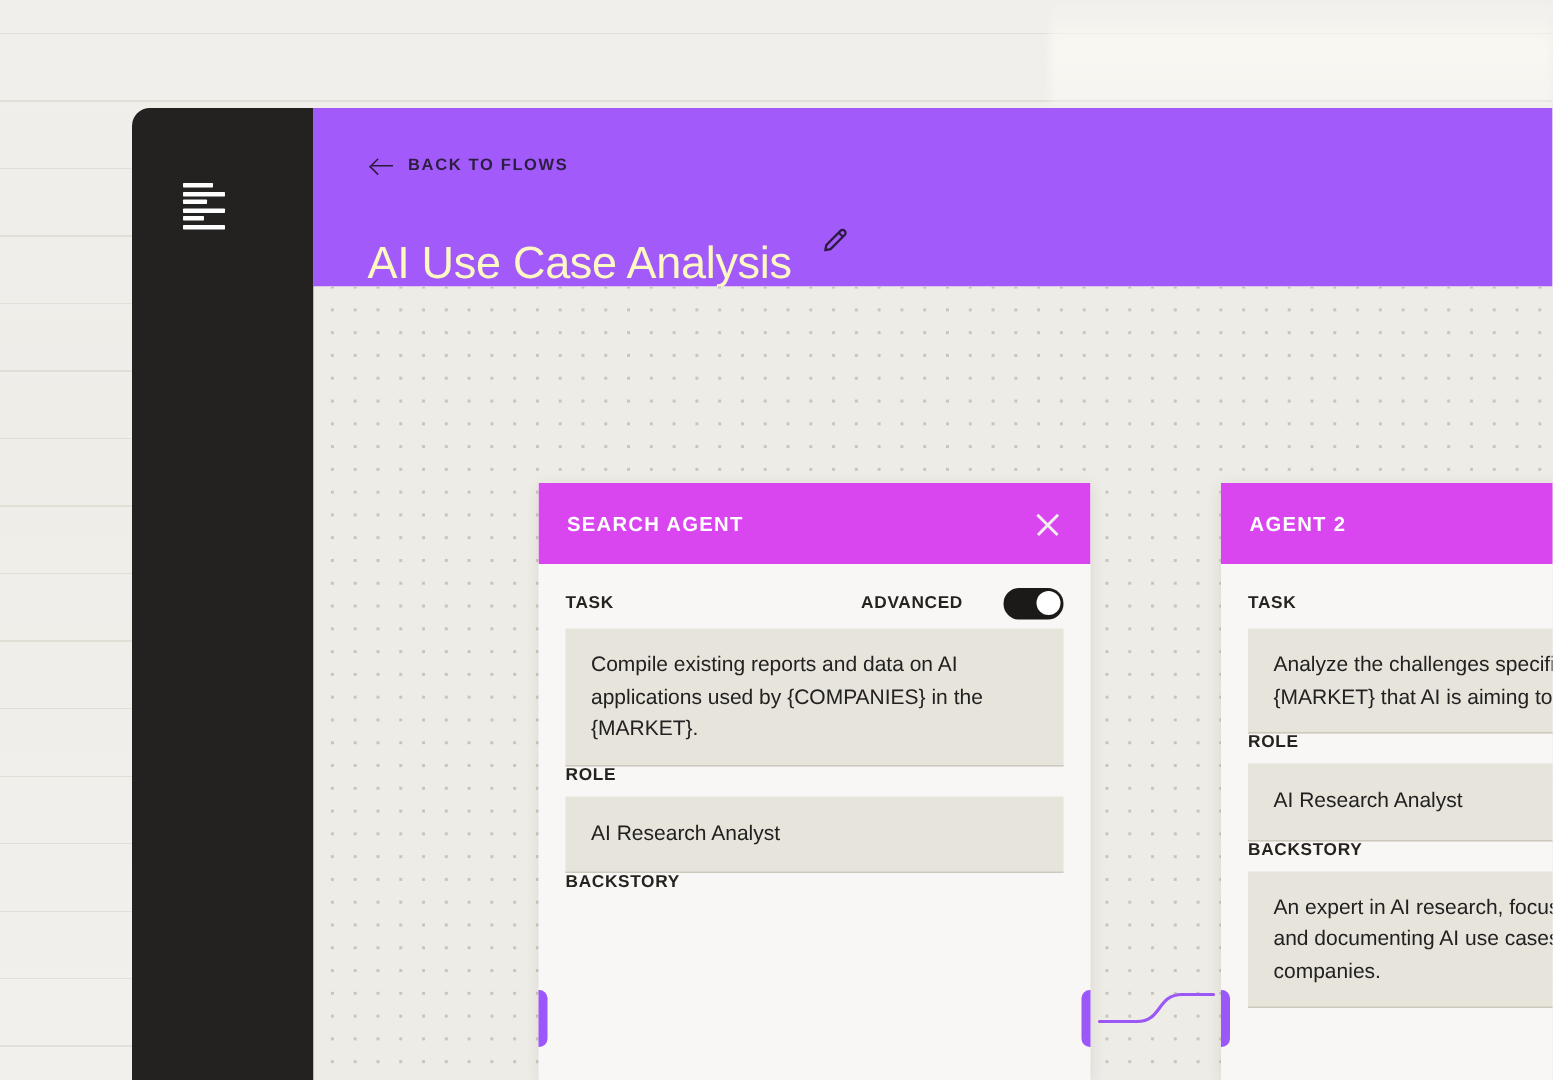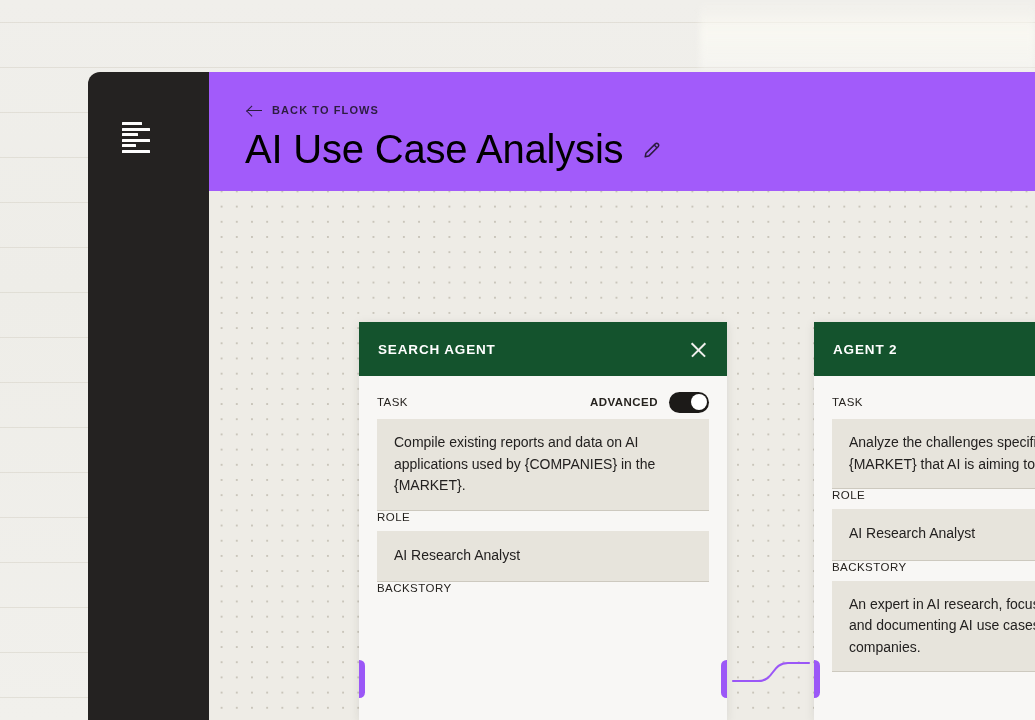--- a/index.html
+++ b/index.html
@@ -126,25 +126,26 @@
   }
   #flow-title-row {
     position: absolute;
     left: 36px;
     top: 55px;
     display: flex;
     align-items: center;
     gap: 19px;
   }
   #flow-title {
-    font-size: 40px;
+    font-size: 30px;
     font-weight: 500;
-    color: #000000;
+    color: #fef9c3;
     letter-spacing: -0.2px;
     white-space: nowrap;
+    margin-top: 32px;
   }
   #edit-pencil {
     width: 20px; height: 20px;
     position: relative;
     cursor: pointer;
     flex: none;
   }
 
   
   #canvas {
@@ -181,21 +182,21 @@
     height: 398px;
   }
   #card-2 {
     left: 605px;
     top: 131px;
     width: 368px;
     height: 398px;
   }
   .card-header {
     height: 54px;
-    background: #14532d;
+    background: #d946ef;
     display: flex;
     align-items: center;
     padding: 0 19px 0 19px;
   }
   .card-title {
     color: #ffffff;
     font-size: 13.5px;
     font-weight: 700;
     letter-spacing: 0.85px;
     flex: 1;
@@ -220,31 +221,31 @@
     padding: 17px 18px 0 18px;
   }
   .field-label-row {
     display: flex;
     align-items: center;
     height: 18px;
     margin-bottom: 8px;
   }
   .field-label {
     font-size: 11.5px;
-    font-weight: 400;
+    font-weight: 700;
     letter-spacing: 0.45px;
     color: #26231f;
     flex: 1;
   }
   .adv-label {
     font-size: 11.5px;
     font-weight: 700;
     letter-spacing: 0.45px;
     color: #26231f;
-    margin-right: 11px;
+    margin-right: 27px;
   }
   .toggle {
     width: 40px; height: 21px;
     border-radius: 11px;
     background: #1c1a18;
     position: relative;
     cursor: pointer;
     flex: none;
   }
   .toggle::after {

